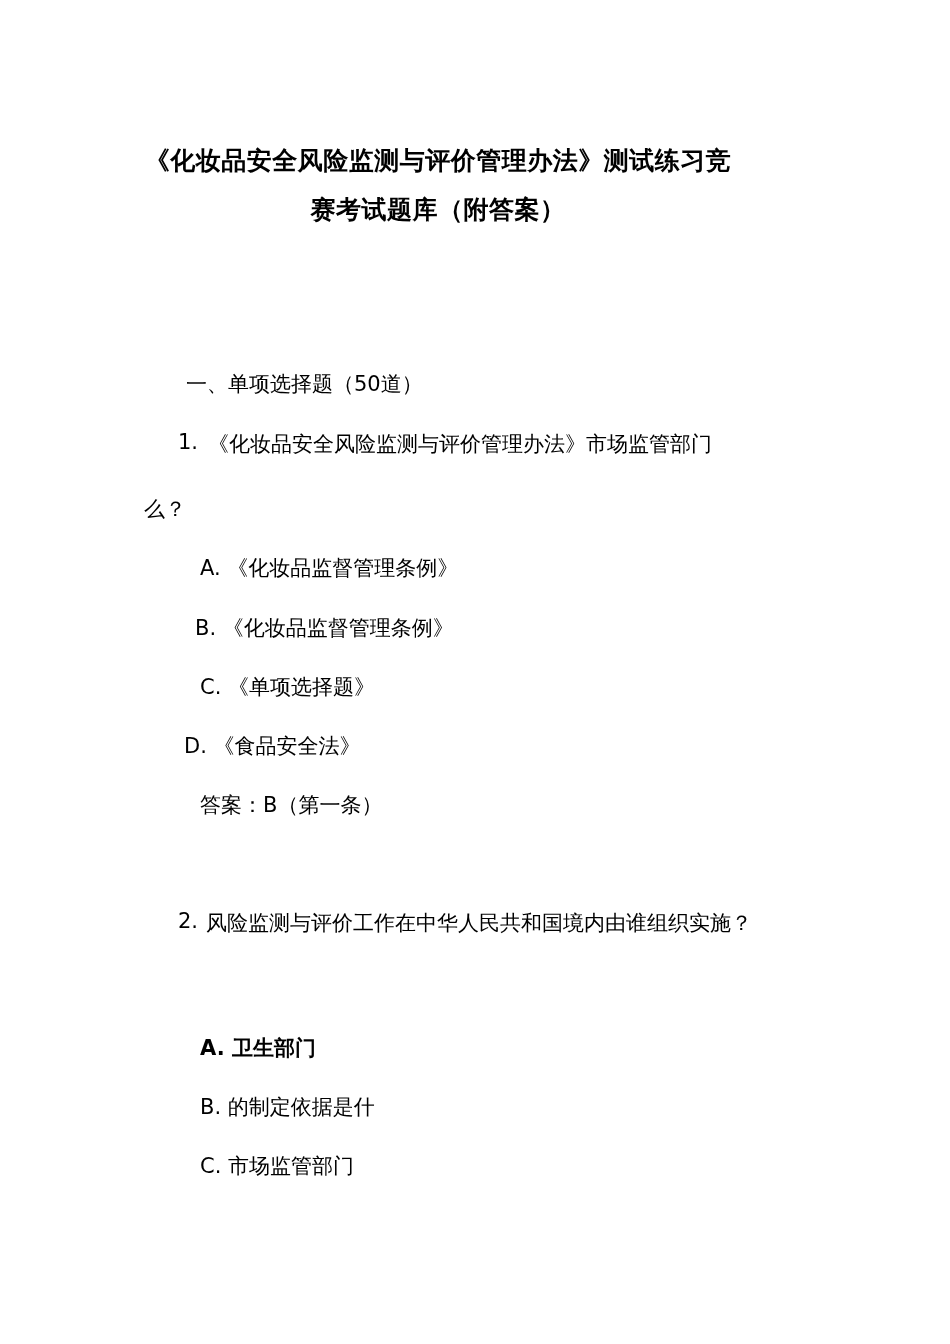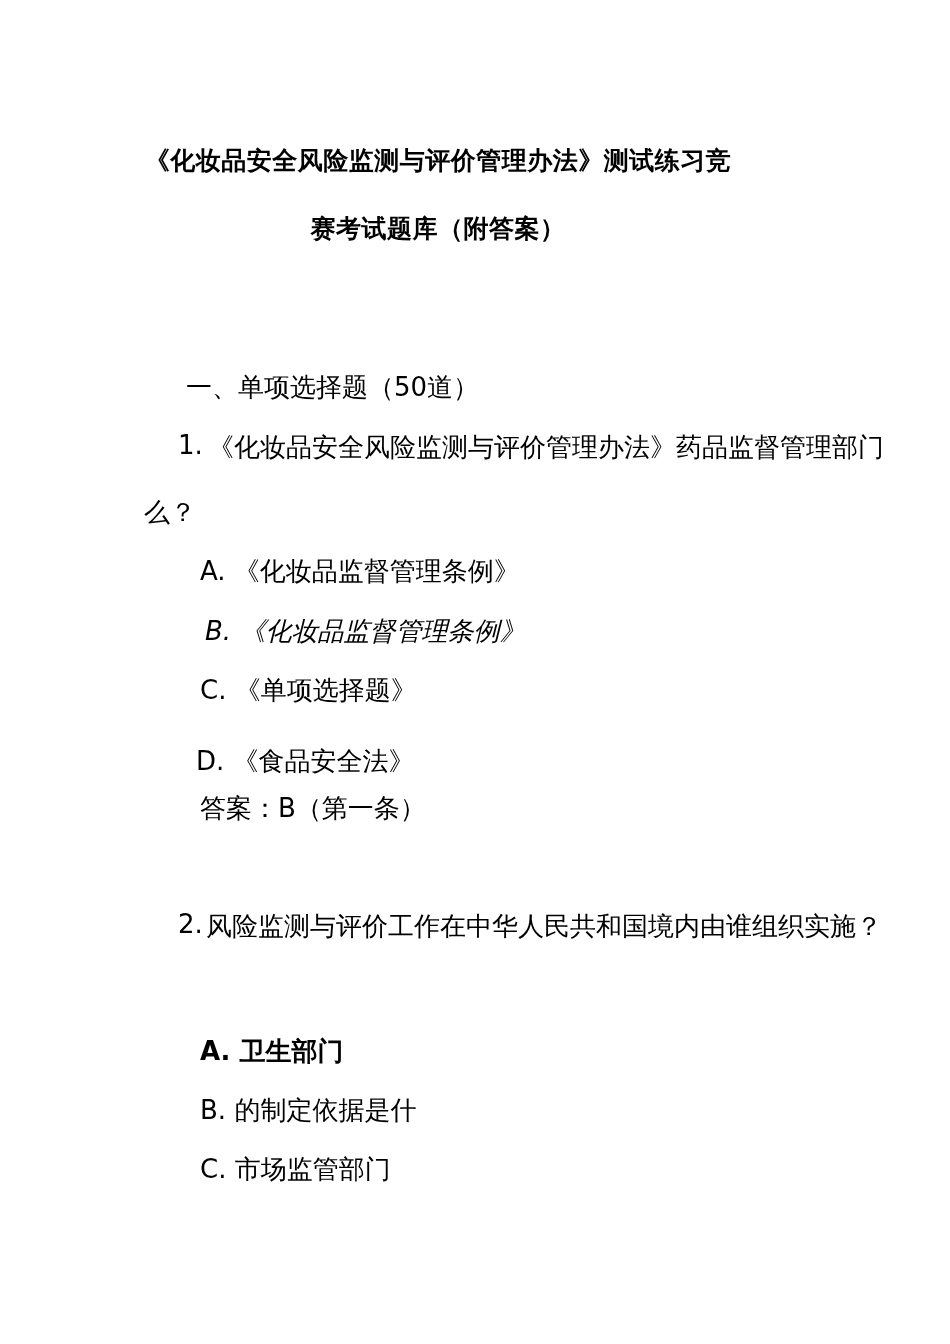--- a/index.html
+++ b/index.html
@@ -2,50 +2,50 @@
 <html><head>
   <meta charset="utf-8">
   <style>
     html, body { margin: 0; padding: 0; background: #ffffff; }
     body { width: 950px; height: 1344px; position: relative; overflow: hidden;
            font-family: "DejaVu Sans", "Liberation Sans", sans-serif; color: #000; }
     .abs { position: absolute; white-space: nowrap; }
     .title { font-family: "DejaVu Serif", "Liberation Serif", serif; font-weight: bold;
              font-size: 25px; width: 876px; left: 0; text-align: center; letter-spacing: 0.5px; }
     .t1 { top: 144px; }
-    .t2 { top: 193px; margin-top: 19px; }
-    .body-text { font-size: 26px; }
+    .t2 { top: 193px; }
+    .body-text { font-size: 21px; }
   </style>
 </head>
 <body>
 
 <div>
   <div class="abs title t1">《化妆品安全风险监测与评价管理办法》测试练习竞</div>
   <div class="abs title t2">赛考试题库（附答案）</div>
 
   <div class="abs body-text" style="left:186px; top:370px;">一、单项选择题（50道）</div>
 
   <div>
     <div class="abs body-text" style="left:178px; top:430px;">1.</div>
-    <div class="abs body-text" style="left:208px; top:430px;">《化妆品安全风险监测与评价管理办法》药品监督管理部门</div>
+    <div class="abs body-text" style="left:208px; top:430px;">《化妆品安全风险监测与评价管理办法》市场监管部门</div>
     <div class="abs body-text" style="left:144px; top:495px;">么？</div>
 
     <div class="abs body-text" style="left:200px; top:554px;">
       <span>A.</span>
       <span>《化妆品监督管理条例》</span>
     </div>
-    <div class="abs body-text" style="left:205px; top:614px;font-style:italic;">
+    <div class="abs body-text" style="left:195px; top:614px;">
       <span>B.</span>
       <span>《化妆品监督管理条例》</span>
     </div>
     <div class="abs body-text" style="left:200px; top:673px;">
       <span>C.</span>
       <span>《单项选择题》</span>
     </div>
-    <div class="abs body-text" style="left:196px; top:732px;margin-top:12px;">
+    <div class="abs body-text" style="left:184px; top:732px;">
       <span>D.</span>
       <span>《食品安全法》</span>
     </div>
     <div class="abs body-text" style="left:200px; top:791px;">答案：B（第一条）</div>
   </div>
 
   <div>
     <div class="abs body-text" style="left:178px; top:909px;">2.</div>
     <div class="abs body-text" style="left:206px; top:909px;">风险监测与评价工作在中华人民共和国境内由谁组织实施？</div>
 

